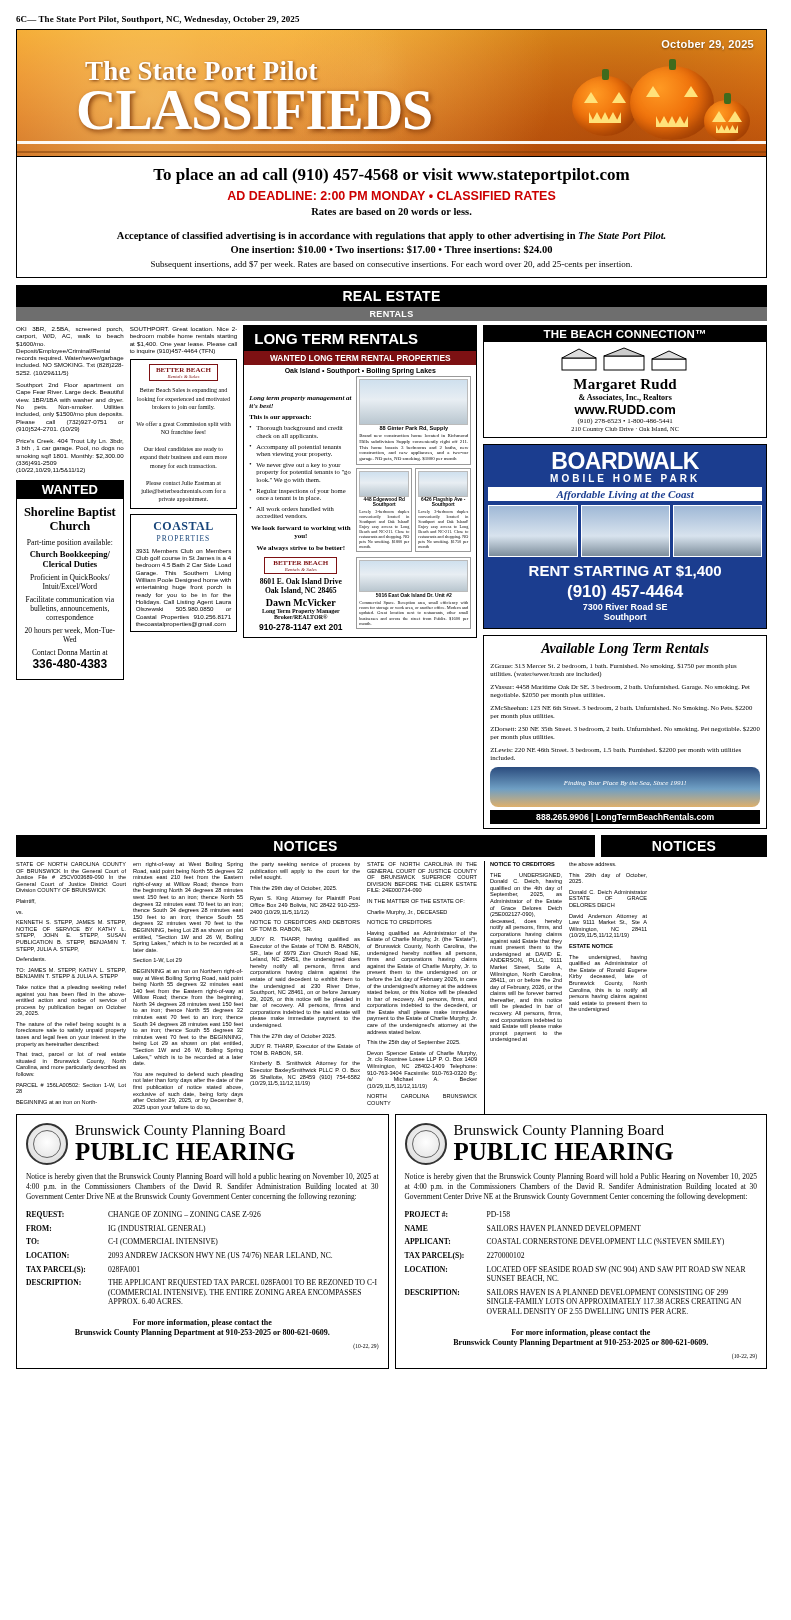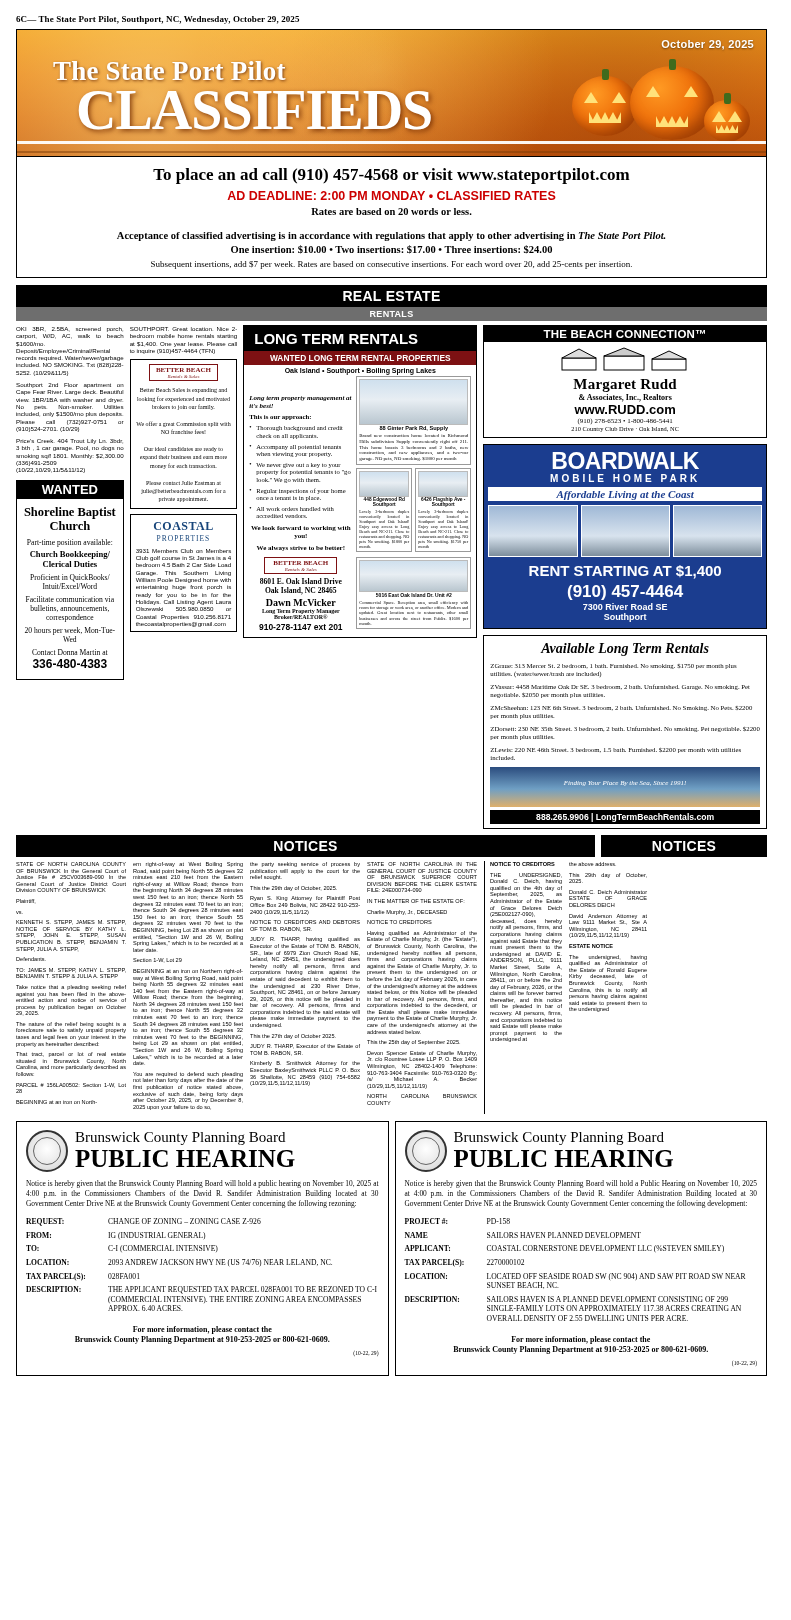--- a/index.html
+++ b/index.html
@@ -38,21 +38,21 @@
       radial-gradient(circle at 48% 30%, rgba(255,220,120,.35) 0%, rgba(255,190,70,0) 45%),
       radial-gradient(circle at 80% 70%, rgba(120,40,0,.35) 0%, rgba(120,40,0,0) 55%);
   }
   .mast-date {
     position:absolute; right:12px; top:8px;
     color:#fff; font-family:"Liberation Sans", sans-serif;
     font-weight:bold; font-size:11px; letter-spacing:.3px;
     text-shadow: 0 1px 2px rgba(0,0,0,.5);
   }
   .mast-title {
-    position:absolute; left:36px; top:26px;
+    position:absolute; left:68px; top:26px;
     color:#fff; font-family:"Liberation Serif", serif;
     font-weight:bold; font-size:27px; letter-spacing:.2px;
     text-shadow: 1px 1px 3px rgba(90,30,0,.75);
   }
   .mast-classifieds {
     position:absolute; left:46px; top:48px;
     color:#fff; font-family:Liberation Serif, serif;
     font-weight:bold; font-size:56px; line-height:64px;
     letter-spacing:-1px;
     text-shadow: 2px 2px 5px rgba(110,40,0,.8);
@@ -149,21 +149,21 @@
   .bw-photos div { flex:1; height:52px; border:1px solid #fff; background:linear-gradient(180deg,#9fb8d6,#d8e3ee 60%,#7d8e9c);}
   .bw .t4 { font-family:"Liberation Sans",sans-serif; font-weight:bold; font-size:15px; margin-top:5px;}
   .bw .t5 { font-family:"Liberation Sans",sans-serif; font-weight:bold; font-size:17px; margin-top:3px;}
   .bw .t6 { font-family:"Liberation Sans",sans-serif; font-weight:bold; font-size:9px;}
   .bw .t7 { font-family:"Liberation Sans",sans-serif; font-weight:bold; font-size:9px;}
 
   
   .altr { border:1px solid #000; padding:5px 6px 4px;}
   .altr-hd { font-family:"Liberation Serif",serif; font-style:italic; font-weight:bold; font-size:14px; text-align:center;}
   .altr p { font-size:6.8px; line-height:8px; margin:5px 0 0; }
-  .altr-photo { margin-top:5px; height:40px; background:linear-gradient(180deg,#2b4c7e,#6f9fc4 55%,#dfb06a); position:relative;}
+  .altr-photo { margin-top:5px; height:40px; background:linear-gradient(180deg,#2b4c7e,#6f9fc4 55%,#dfb06a); position:relative;border-radius:8px;}
   .altr-photo span { position:absolute; left:0; right:0; top:12px; text-align:center; color:#fff;
                      font-family:"Liberation Serif",serif; font-style:italic; font-size:7px;}
   .altr-bar { background:#000; color:#fff; text-align:center; font-family:"Liberation Sans",sans-serif;
               font-weight:bold; font-size:8.6px; padding:2px 0;}
 
   
   .legal { font-size:5.6px; line-height:6.6px; font-family:"Liberation Sans",sans-serif; text-align:justify;}
   .legal p { margin:0 0 4px 0; }
 
   
@@ -454,21 +454,21 @@
     <div class="legal" style="width:78px;">
       <p>the above address.</p>
       <p>This 29th day of October, 2025.</p>
       <p>Donald C. Deich Administrator ESTATE OF GRACE DELORES DEICH</p>
       <p>David Anderson Attorney at Law 9111 Market St., Ste A Wilmington, NC 28411 (10/29,11/5,11/12,11/19)</p>
       <p class="b">ESTATE NOTICE</p>
       <p>The undersigned, having qualified as Administrator of the Estate of Ronald Eugene Kirby deceased, late of Brunswick County, North Carolina, this is to notify all persons having claims against said estate to present them to the undersigned</p>
     </div>
   </div>
 
-  <div class="row" style="margin-top:7px; ">
+  <div class="row" style="">
 
     <div class="ph-box" style="width:375px;">
       <div class="ph-head">
         <div class="seal"></div>
         <div>
           <div class="ph-t1">Brunswick County Planning Board</div>
           <div class="ph-t2">PUBLIC HEARING</div>
         </div>
       </div>
       <div class="ph-note">Notice is hereby given that the Brunswick County Planning Board will hold a public hearing on November 10, 2025 at 4:00 p.m. in the Commissioners Chambers of the David R. Sandifer Administration Building located at 30 Government Center Drive NE at the Brunswick County Government Center concerning the following rezoning:</div>

